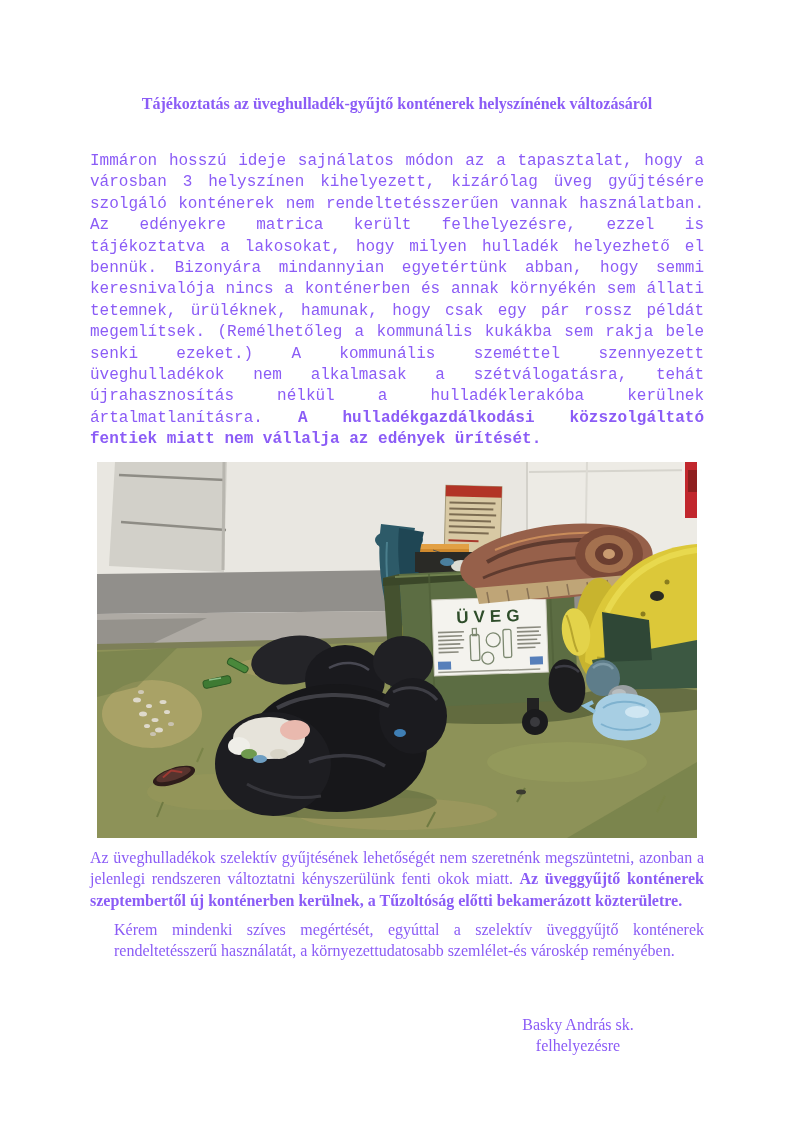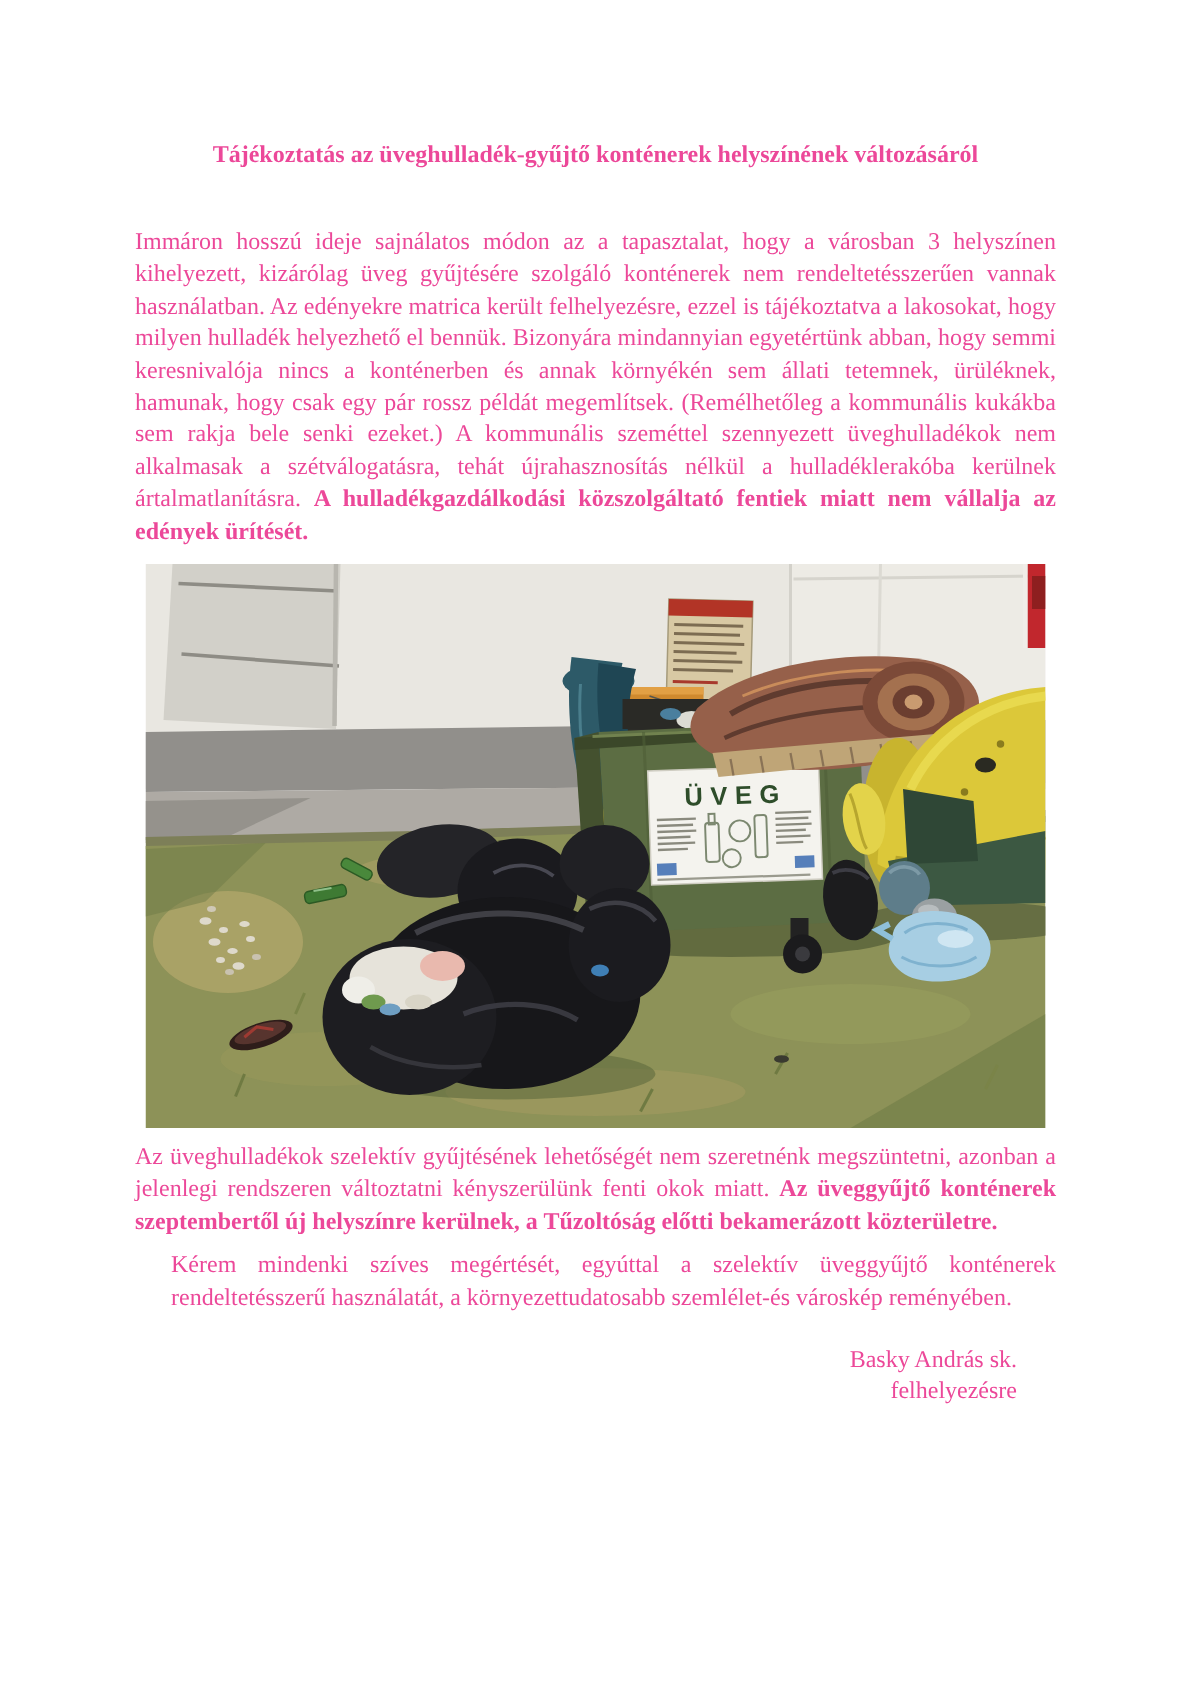--- a/index.html
+++ b/index.html
@@ -1,21 +1,21 @@
 <!DOCTYPE html>
 <html><head>
 <meta charset="utf-8">
 <style>
   html,body{margin:0;padding:0;background:#fff;}
   .page{
     position:relative;
     width:793px;height:1123px;
     background:#ffffff;
     font-family:"Liberation Serif", serif;
-    color:#ec4899;
+    color:#8b5cf6;
     box-sizing:border-box;
     padding:94px 89px 0 90px;
     overflow:hidden;
   }
   .doc-title{
     text-align:center;
     font-weight:bold;
     font-size:16px;
     line-height:20px;
   }
@@ -23,35 +23,35 @@
     margin-top:46px;
     font-weight:bold;
     font-size:16px;
     line-height:21px;
   }
   .body-par{
     font-size:16px;
     line-height:21.4px;
     text-align:justify;
   }
-  .p1{margin-top:37px;}
+  .p1{margin-top:37px;font-family:Liberation Mono, monospace;}
   .p2{margin-top:9px;}
   .p3{margin-top:8px;margin-left:24px;}
   .body-par b{font-weight:bold;}
   .photo-wrap{
     margin-top:11px;
     margin-left:7px;
     width:600px;height:376px;
     line-height:0;
   }
   .signature{
-    margin-top:20px;
+    margin-top:52px;
     margin-left:388px;
     width:200px;
-    text-align:right;
+    text-align:center;
     font-size:16px;
     line-height:21px;
   }
   .uveg-text{
     font-family:"Liberation Sans", sans-serif;
     font-weight:bold;
     letter-spacing:5px;
   }
 </style>
 </head>
@@ -293,21 +293,21 @@
       </g>
       <g transform="rotate(-18,77,314)">
         <ellipse cx="77" cy="314" rx="22" ry="8" fill="#2e1d1a"></ellipse>
         <ellipse cx="77" cy="312.5" rx="18" ry="5.5" fill="#57342e"></ellipse>
         <path d="M66,312 L76,308 L86,313" stroke="#9e3a32" stroke-width="2" fill="none"></path>
       </g>
       <ellipse cx="424" cy="330" rx="5" ry="2.5" fill="#3a3a30"></ellipse>
     </svg>
   </div>
 
-  <div class="body-par p2"><span>Az üveghulladékok szelektív gyűjtésének lehetőségét nem szeretnénk megszüntetni, azonban a jelenlegi rendszeren változtatni kényszerülünk fenti okok miatt. </span><b>Az üveggyűjtő konténerek szeptembertől új helyszínre kerülnek, a Tűzoltóság előtti bekamerázott közterületre.</b></div>
+  <div class="body-par p2"><span>Az üveghulladékok szelektív gyűjtésének lehetőségét nem szeretnénk megszüntetni, azonban a jelenlegi rendszeren változtatni kényszerülünk fenti okok miatt. </span><b>Az üveggyűjtő konténerek szeptembertől új konténerben kerülnek, a Tűzoltóság előtti bekamerázott közterületre.</b></div>
 
   <div class="body-par p3">Kérem mindenki szíves megértését, egyúttal a szelektív üveggyűjtő konténerek rendeltetésszerű használatát, a környezettudatosabb szemlélet-és városkép reményében.</div>
 
   <div class="signature">
     <div>Basky András sk.</div>
     <div>felhelyezésre</div>
   </div>
 
 </div>
 

